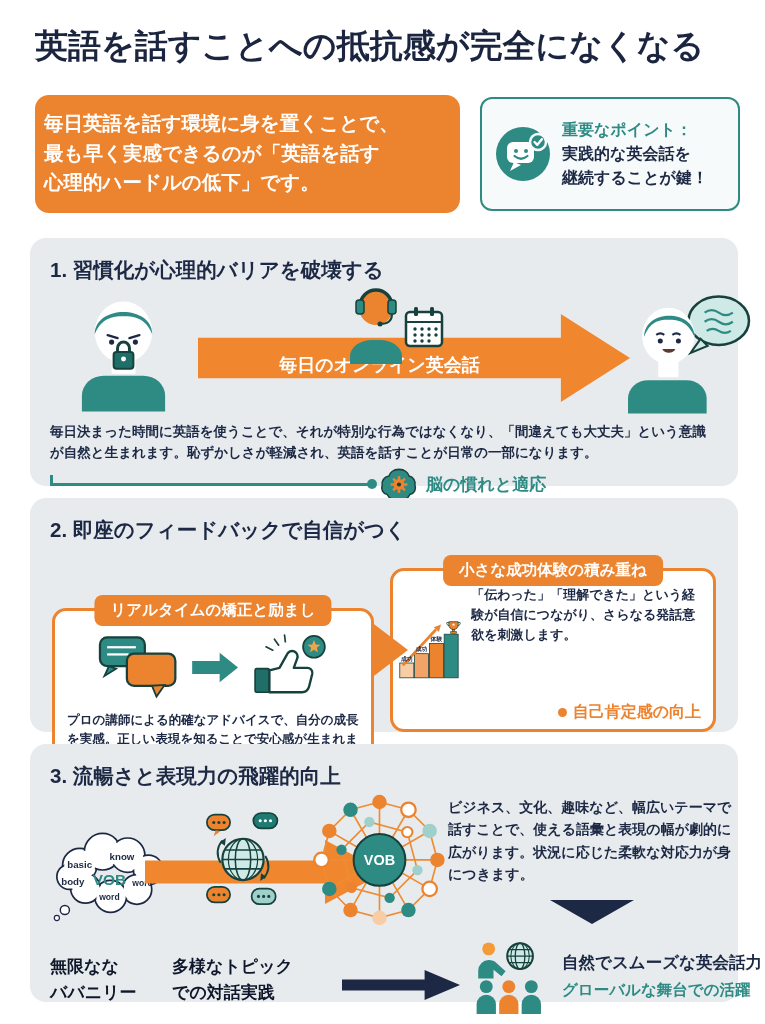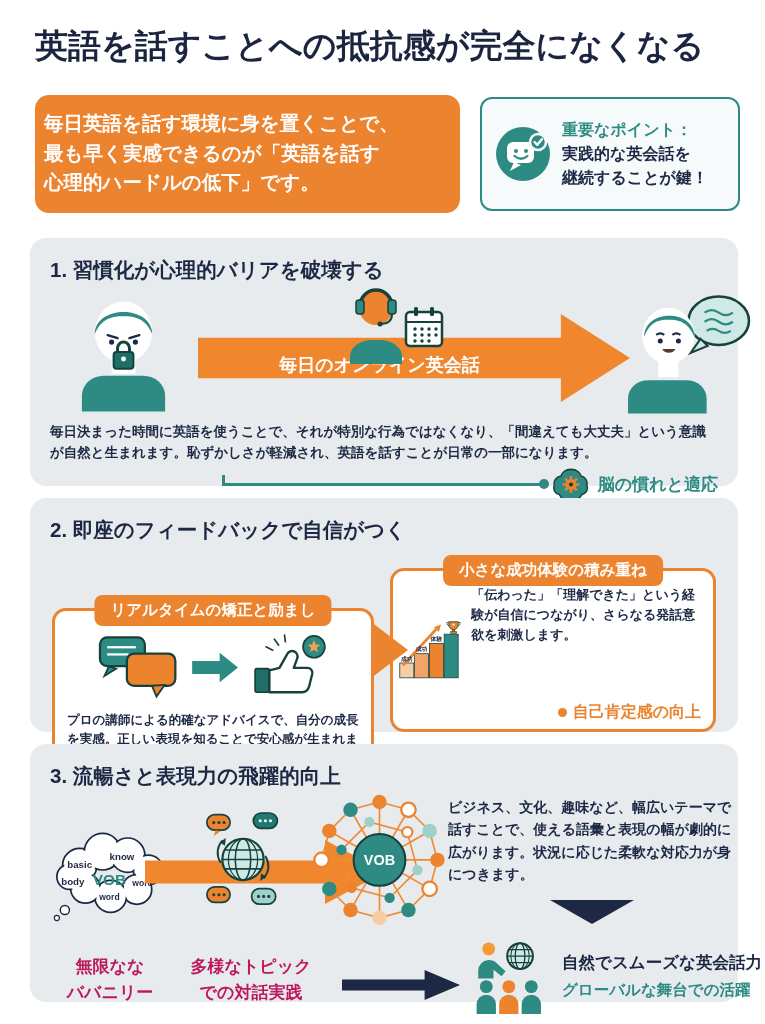--- a/index.html
+++ b/index.html
@@ -28,21 +28,21 @@
   .illu1{position:relative;height:128px;margin-top:4px;}
   .person-left{position:absolute;left:22px;top:2px;width:104px;height:122px;}
   .big-arrow{position:absolute;left:148px;top:26px;width:432px;height:88px;background:#f0872f;
         clip-path:polygon(0 27%,84% 27%,84% 0,100% 50%,84% 100%,84% 73%,0 73%);}
   .big-arrow-label{position:absolute;left:148px;top:26px;width:363px;height:88px;display:flex;
         align-items:center;justify-content:center;color:#fff;font-size:18px;font-weight:800;
         padding-top:14px;box-sizing:border-box;}
   .person-center{position:absolute;left:288px;top:-4px;width:120px;height:80px;}
   .person-right{position:absolute;left:576px;top:2px;width:126px;height:124px;}
   .sec1-body{margin-top:6px;font-size:13.5px;font-weight:700;line-height:1.55;color:#1c2844;}
-  .sec1-callout{display:flex;align-items:center;justify-content:flex-end;margin-top:2px;gap:6px;}
+  .sec1-callout{display:flex;align-items:center;justify-content:flex-start;margin-top:2px;gap:6px;}
   .callout-line{width:322px;height:0;border-top:3px solid #2e8b84;position:relative;}
   .callout-line::before{content:"";position:absolute;left:0;top:-11px;width:3px;height:11px;background:#2e8b84;}
   .callout-line::after{content:"";position:absolute;right:-5px;top:-6.5px;width:10px;height:10px;border-radius:50%;background:#2e8b84;}
   .callout-text{color:#2e8b84;font-size:17px;font-weight:800;white-space:nowrap;}
   
   .boxes{position:relative;height:178px;margin-top:24px;}
   .fbox{position:absolute;top:0;height:164px;background:#fff;border:3px solid #ec832f;
         border-radius:14px;box-sizing:border-box;}
   #fbox-l{left:2px;width:322px;margin-top:40px;}
   #fbox-r{left:340px;width:326px;}
@@ -63,22 +63,22 @@
   .cloud{position:absolute;left:0;top:28px;width:120px;height:104px;}
   .arrow3{position:absolute;left:95px;top:46px;width:240px;height:64px;background:#f0872f;
         clip-path:polygon(0 32%,75% 32%,75% 0,100% 50%,75% 100%,75% 68%,0 68%);z-index:1;}
   .globe-bubbles{position:absolute;left:150px;top:4px;width:86px;height:122px;z-index:2;}
   .network{position:absolute;left:255px;top:-6px;width:150px;height:148px;z-index:2;}
   .sec3-body{position:absolute;left:398px;top:2px;width:294px;font-size:14px;font-weight:700;
         line-height:1.6;color:#1c2844;}
   .down-tri{position:absolute;left:500px;top:106px;width:84px;height:24px;background:#1c2844;
         clip-path:polygon(0 0,100% 0,50% 100%);}
   .bottomrow{position:relative;height:78px;margin-top:2px;}
-  .blabel{position:absolute;font-size:17px;font-weight:800;text-align:center;white-space:pre-line;
-        line-height:1.5;color:#be185d;}
+  .blabel{position:absolute;font-size:17px;font-weight:800;white-space:pre-line;
+        line-height:1.5;color:#0f172a;}
   #blabel1{left:0;top:16px;width:120px;}
   #blabel2{left:122px;top:16px;width:158px;}
   .barrow{position:absolute;left:292px;top:32px;width:118px;height:30px;background:#1c2844;
         clip-path:polygon(0 32%,70% 32%,70% 0,100% 50%,70% 100%,70% 68%,0 68%);}
   .bicon{position:absolute;left:414px;top:2px;width:92px;height:74px;}
   .result{position:absolute;left:512px;top:14px;width:182px;}
   .result-main{font-size:16.5px;font-weight:800;color:#1c2844;white-space:nowrap;}
   .result-sub{font-size:15.5px;font-weight:800;color:#2e8b84;margin-top:6px;white-space:nowrap;}
   svg{display:block;}
 </style>

